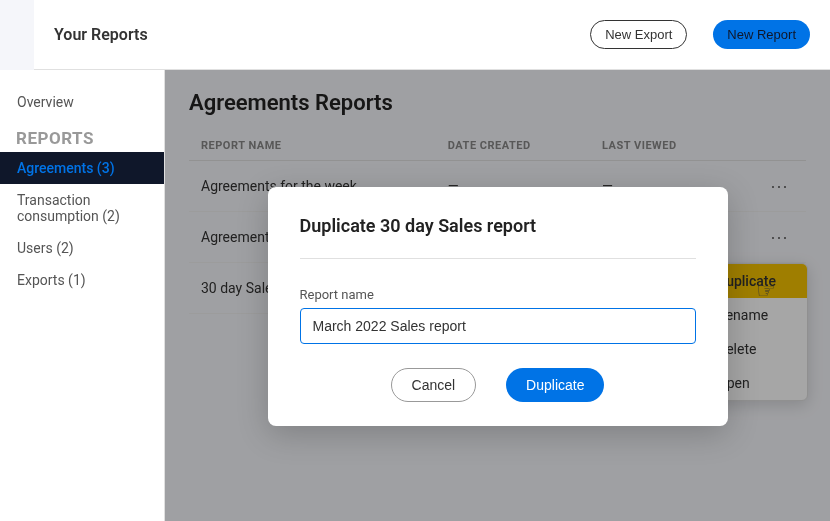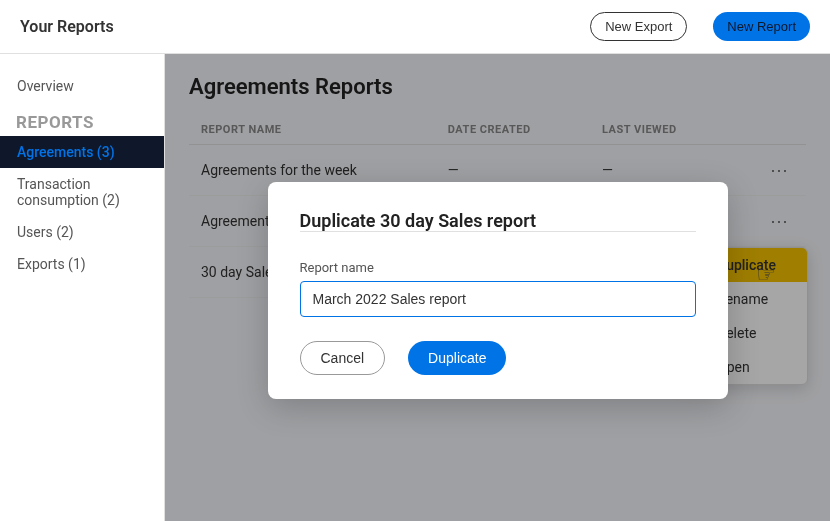--- a/index.html
+++ b/index.html
@@ -11,23 +11,24 @@
       width: 830px;
       height: 521px;
       overflow: hidden;
     }
 
     
     .header {
       display: flex;
       align-items: center;
       justify-content: space-between;
-      padding: 12px 20px;
+      padding: 20px 20px;
       background: #fff;
       border-bottom: 1px solid #e0e0e0;
+      margin-left: 34px;
     }
     .header-title {
       font-size: 16px;
       font-weight: 600;
       color: #333;
     }
     .header-buttons {
       display: flex;
       gap: 26px;
     }
@@ -189,41 +190,42 @@
       padding: 28px 32px 24px;
       width: 460px;
       box-shadow: 0 8px 32px rgba(0,0,0,0.2);
       position: relative;
     }
     .dialog-title {
       font-size: 18px;
       font-weight: 600;
       color: #222;
       margin-bottom: 28px;
-      padding-bottom: 0;
+      padding-bottom: 22px;
       border-bottom: 1px solid #e0e0e0;
     }
     .field-label {
       font-size: 13px;
       color: #555;
       margin-bottom: 6px;
       margin-top: 14px;
     }
     .field-input {
       width: 100%;
       padding: 9px 12px;
       border: 1.5px solid #0073e6;
       border-radius: 4px;
       font-size: 14px;
       color: #333;
       outline: none;
     }
     .dialog-actions {
       display: flex;
-      gap: 23px;
+      justify-content: center;
+      gap: 30px;
       margin-top: 24px;
     }
     .btn-cancel {
       padding: 8px 20px;
       border: 1px solid #999;
       background: #fff;
       border-radius: 20px;
       cursor: pointer;
       font-size: 14px;
       color: #333;

